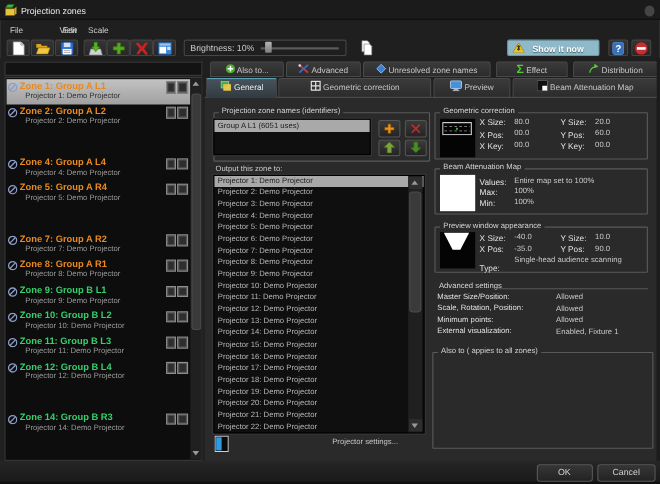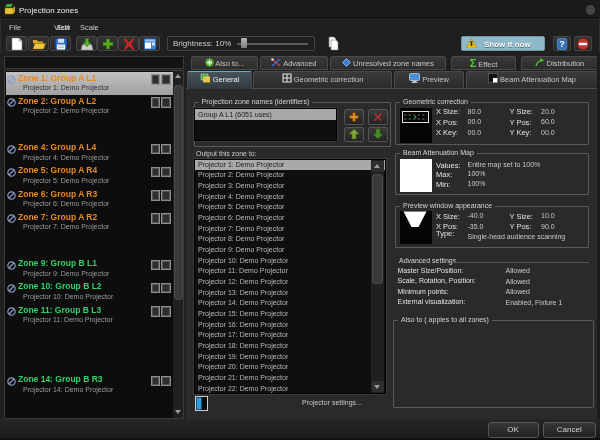--- a/index.html
+++ b/index.html
@@ -173,40 +173,40 @@
     <div class="zitem" style="top: 93.8px;">
       <svg class="zico" width="9" height="9" viewBox="0 0 10 10">
         <circle cx="5" cy="5" r="4.1" fill="none" stroke="#8b9dc9" stroke-width="1.3"></circle>
         <line x1="2.2" y1="7.8" x2="7.8" y2="2.2" stroke="#8b9dc9" stroke-width="1.3"></line>
       </svg>
       <div class="zl1 orange">Zone 5: Group A R4</div>
       <div class="zl2">Projector 5: Demo Projector</div>
       <div class="cb cb1"></div>
       <div class="cb cb2"></div>
     </div>
-    <div class="zitem" style="top: 117px;">
-      <svg class="zico" width="9" height="9" viewBox="0 0 10 10">
-        <circle cx="5" cy="5" r="4.1" fill="none" stroke="#8b9dc9" stroke-width="1.3"></circle>
-        <line x1="2.2" y1="7.8" x2="7.8" y2="2.2" stroke="#8b9dc9" stroke-width="1.3"></line>
-      </svg>
-      <div class="zl1 orange">Zone 6: Group A R3</div>
-      <div class="zl2">Projector 6: Demo Projector</div>
-      <div class="cb cb1"></div>
-      <div class="cb cb2"></div>
-    </div>
     <div class="zitem" style="top: 140.2px;">
       <svg class="zico" width="9" height="9" viewBox="0 0 10 10">
         <circle cx="5" cy="5" r="4.1" fill="none" stroke="#8b9dc9" stroke-width="1.3"></circle>
         <line x1="2.2" y1="7.8" x2="7.8" y2="2.2" stroke="#8b9dc9" stroke-width="1.3"></line>
       </svg>
       <div class="zl1 orange">Zone 7: Group A R2</div>
       <div class="zl2">Projector 7: Demo Projector</div>
       <div class="cb cb1"></div>
       <div class="cb cb2"></div>
     </div>
+    <div class="zitem" style="top: 163.4px;">
+      <svg class="zico" width="9" height="9" viewBox="0 0 10 10">
+        <circle cx="5" cy="5" r="4.1" fill="none" stroke="#8b9dc9" stroke-width="1.3"></circle>
+        <line x1="2.2" y1="7.8" x2="7.8" y2="2.2" stroke="#8b9dc9" stroke-width="1.3"></line>
+      </svg>
+      <div class="zl1 orange">Zone 8: Group A R1</div>
+      <div class="zl2">Projector 8: Demo Projector</div>
+      <div class="cb cb1"></div>
+      <div class="cb cb2"></div>
+    </div>
     <div class="zitem" style="top: 186.6px;">
       <svg class="zico" width="9" height="9" viewBox="0 0 10 10">
         <circle cx="5" cy="5" r="4.1" fill="none" stroke="#8b9dc9" stroke-width="1.3"></circle>
         <line x1="2.2" y1="7.8" x2="7.8" y2="2.2" stroke="#8b9dc9" stroke-width="1.3"></line>
       </svg>
       <div class="zl1 green">Zone 9: Group B L1</div>
       <div class="zl2">Projector 9: Demo Projector</div>
       <div class="cb cb1"></div>
       <div class="cb cb2"></div>
     </div>
@@ -220,20 +220,30 @@
       <div class="cb cb1"></div>
       <div class="cb cb2"></div>
     </div>
     <div class="zitem" style="top: 233px;">
       <svg class="zico" width="9" height="9" viewBox="0 0 10 10">
         <circle cx="5" cy="5" r="4.1" fill="none" stroke="#8b9dc9" stroke-width="1.3"></circle>
         <line x1="2.2" y1="7.8" x2="7.8" y2="2.2" stroke="#8b9dc9" stroke-width="1.3"></line>
       </svg>
       <div class="zl1 green">Zone 11: Group B L3</div>
       <div class="zl2">Projector 11: Demo Projector</div>
+      <div class="cb cb1"></div>
+      <div class="cb cb2"></div>
+    </div>
+    <div class="zitem" style="top: 256.2px;">
+      <svg class="zico" width="9" height="9" viewBox="0 0 10 10">
+        <circle cx="5" cy="5" r="4.1" fill="none" stroke="#8b9dc9" stroke-width="1.3"></circle>
+        <line x1="2.2" y1="7.8" x2="7.8" y2="2.2" stroke="#8b9dc9" stroke-width="1.3"></line>
+      </svg>
+      <div class="zl1 green">Zone 12: Group B L4</div>
+      <div class="zl2">Projector 12: Demo Projector</div>
       <div class="cb cb1"></div>
       <div class="cb cb2"></div>
     </div>
     <div class="zitem" style="top: 302.6px;">
       <svg class="zico" width="9" height="9" viewBox="0 0 10 10">
         <circle cx="5" cy="5" r="4.1" fill="none" stroke="#8b9dc9" stroke-width="1.3"></circle>
         <line x1="2.2" y1="7.8" x2="7.8" y2="2.2" stroke="#8b9dc9" stroke-width="1.3"></line>
       </svg>
       <div class="zl1 green">Zone 14: Group B R3</div>
       <div class="zl2">Projector 14: Demo Projector</div>
@@ -401,21 +411,21 @@
     <polygon points="3.5,0.5 26.5,0.5 18.5,16 11.5,16" fill="#ffffff"></polygon>
   </svg>
 <div class="blbl" style="left:436px;top:211.5px">X Size:</div>
 <div class="bval" style="left:467.5px;top:211.5px">-40.0</div>
 <div class="blbl" style="left:509.5px;top:211.5px">Y Size:</div>
 <div class="bval" style="left:541px;top:211.5px">10.0</div>
 <div class="blbl" style="left:436px;top:222px">X Pos:</div>
 <div class="bval" style="left:467.5px;top:222px">-35.0</div>
 <div class="blbl" style="left:509.5px;top:222px">Y Pos:</div>
 <div class="bval" style="left:541px;top:222px">90.0</div>
-<div class="blbl" style="left:436px;top:229px">Type:</div>
+<div class="blbl" style="left:436px;top:239px">Type:</div>
 <div class="bval" style="left:467.5px;top:232.5px">Single-head audience scanning</div>
 
 <div class="abs" style="left:399px;top:256.5px;font-size:7px;color:#d6d6d6">Advanced settings</div>
 <div class="abs" style="left:453px;top:261.5px;width:136px;height:1px;background:#555555"></div>
 <div class="blbl" style="left:397.5px;top:266.5px;font-size:7px">Master Size/Position:</div>
 <div class="bval" style="left:505.5px;top:266.5px">Allowed</div>
 <div class="blbl" style="left:397.5px;top:277px;font-size:7px">Scale, Rotation, Position:</div>
 <div class="bval" style="left:505.5px;top:277px">Allowed</div>
 <div class="blbl" style="left:397.5px;top:287.5px;font-size:7px">Minimum points:</div>
 <div class="bval" style="left:505.5px;top:287.5px">Allowed</div>

